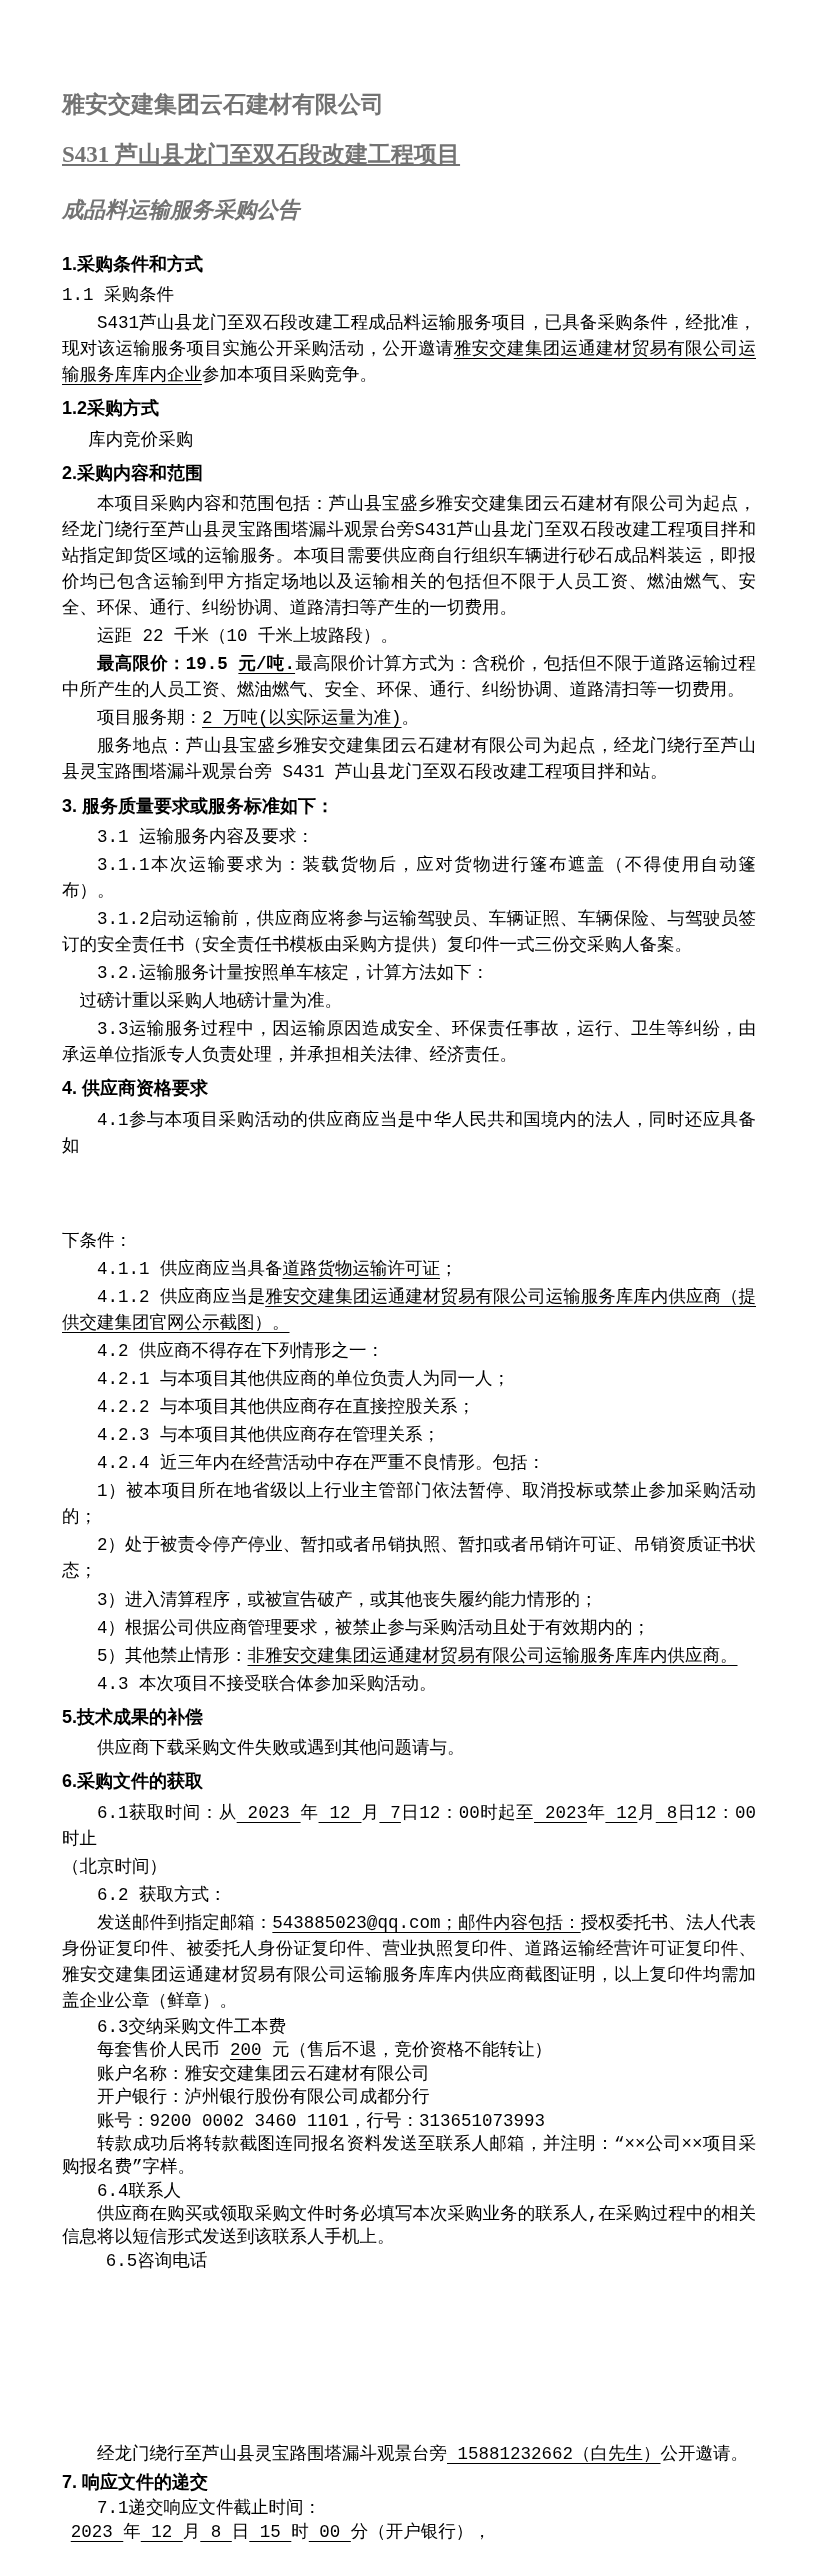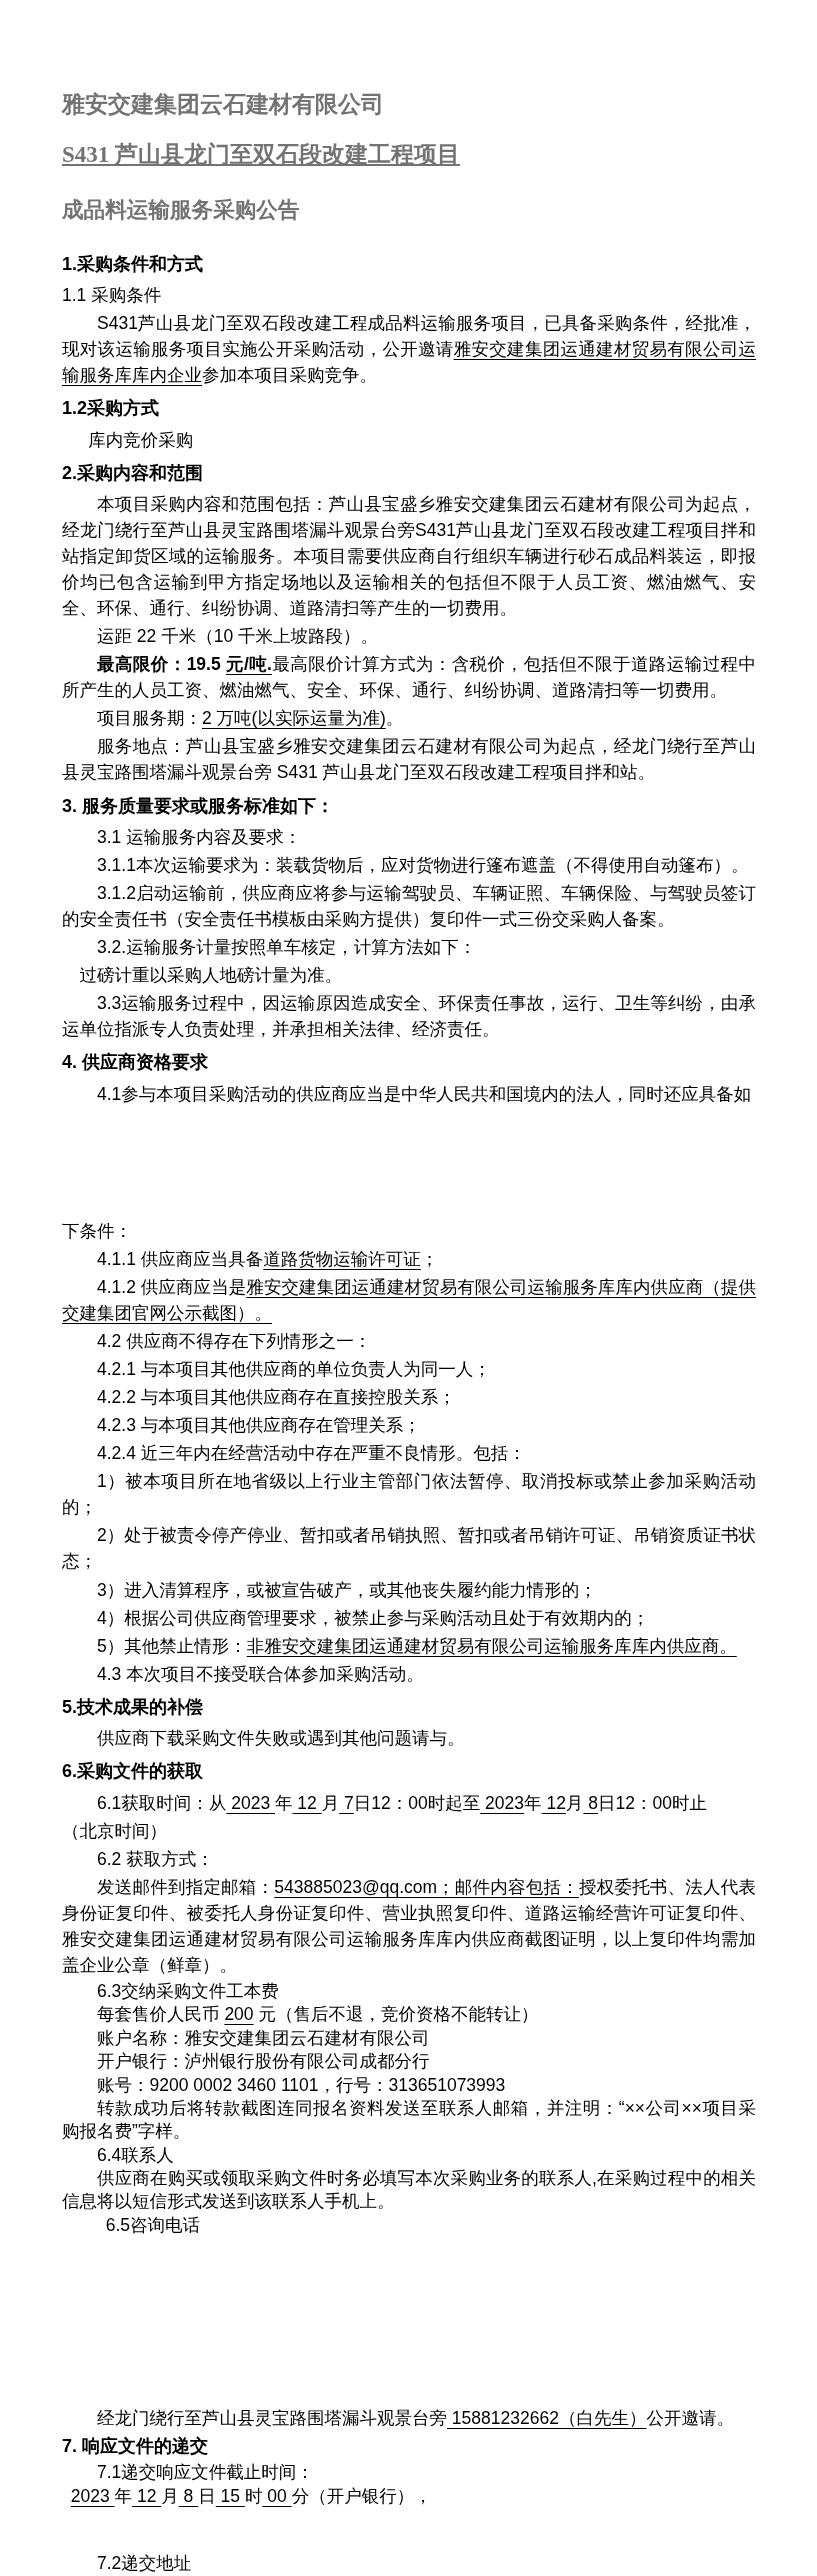--- a/index.html
+++ b/index.html
@@ -1,22 +1,22 @@
 <!DOCTYPE html>
 <html style="font-size:8.2px"><head>
 <meta charset="utf-8">
 <style>
   html,body{margin:0;padding:0;background:#ffffff;}
   .page{position:relative;width:818px;height:3470px;background:#fff;overflow:hidden;color:#000;}
   .content{padding:92px 62px 0 62px;}
   .title{font-family:"Liberation Serif","DejaVu Serif",serif;font-weight:bold;color:#737373;}
   .title-company{font-size:23px;line-height:26px;margin-bottom:24px;}
   .title-project{font-size:23px;line-height:26px;margin-bottom:30px;text-decoration:underline;}
-  .title-notice{font-size:21.6px;line-height:25px;margin-bottom:28px;}
-  .para{font-family:Liberation Sans, sans-serif;font-size:17.5px;line-height:26px;
+  .title-notice{font-size:21.6px;line-height:25px;margin-bottom:28px;font-style:italic;}
+  .para{font-family:Liberation Mono, monospace;font-size:17.5px;line-height:26px;
         text-align:justify;margin:0 0 2.1px 0;}
   .heading{font-family:"Liberation Sans","DejaVu Sans",sans-serif;font-weight:bold;
            font-size:18px;line-height:26px;margin:7.2px 0 5.2px 0;text-align:left;}
   .tight{line-height:23px;margin-bottom:0.5px;}
   .tight.heading{margin:5.2px 0 3.1px 0;}
   .u{text-decoration:underline;text-decoration-thickness:1px;text-underline-offset:3.6px;}
   .b{font-weight:bold;}
 </style>
 </head>
 <body>
@@ -41,21 +41,21 @@
         <div class="para" style="text-indent: 2em;"><span>服务地点：芦山县宝盛乡雅安交建集团云石建材有限公司为起点，经龙门绕行至芦山县灵宝路围塔漏斗观景台旁 S431 芦山县龙门至双石段改建工程项目拌和站。</span></div>
         <div class="para heading"><span>3. 服务质量要求或服务标准如下：</span></div>
         <div class="para" style="text-indent: 2em;"><span>3.1 运输服务内容及要求：</span></div>
         <div class="para" style="text-indent: 2em;"><span>3.1.1本次运输要求为：装载货物后，应对货物进行篷布遮盖（不得使用自动篷布）。</span></div>
         <div class="para" style="text-indent: 2em;"><span>3.1.2启动运输前，供应商应将参与运输驾驶员、车辆证照、车辆保险、与驾驶员签订的安全责任书（安全责任书模板由采购方提供）复印件一式三份交采购人备案。</span></div>
         <div class="para" style="text-indent: 2em;"><span>3.2.运输服务计量按照单车核定，计算方法如下：</span></div>
         <div class="para" style="text-indent: 1em;"><span>过磅计重以采购人地磅计量为准。</span></div>
         <div class="para" style="text-indent: 2em;"><span>3.3运输服务过程中，因运输原因造成安全、环保责任事故，运行、卫生等纠纷，由承运单位指派专人负责处理，并承担相关法律、经济责任。</span></div>
         <div class="para heading"><span>4. 供应商资格要求</span></div>
         <div class="para" style="text-indent: 2em;"><span>4.1参与本项目采购活动的供应商应当是中华人民共和国境内的法人，同时还应具备如</span></div>
-        <div class="para" style="margin-top: 111px;"><span>下条件：</span></div>
+        <div class="para" style="margin-top: 69px;"><span>下条件：</span></div>
         <div class="para" style="text-indent: 2em;"><span>4.1.1 供应商应当具备</span><span class="u">道路货物运输许可证</span><span>；</span></div>
         <div class="para" style="text-indent: 2em;"><span>4.1.2 供应商应当是</span><span class="u">雅安交建集团运通建材贸易有限公司运输服务库库内供应商（提供交建集团官网公示截图）。</span></div>
         <div class="para" style="text-indent: 2em;"><span>4.2 供应商不得存在下列情形之一：</span></div>
         <div class="para" style="text-indent: 2em;"><span>4.2.1 与本项目其他供应商的单位负责人为同一人；</span></div>
         <div class="para" style="text-indent: 2em;"><span>4.2.2 与本项目其他供应商存在直接控股关系；</span></div>
         <div class="para" style="text-indent: 2em;"><span>4.2.3 与本项目其他供应商存在管理关系；</span></div>
         <div class="para" style="text-indent: 2em;"><span>4.2.4 近三年内在经营活动中存在严重不良情形。包括：</span></div>
         <div class="para" style="text-indent: 2em;"><span>1）被本项目所在地省级以上行业主管部门依法暂停、取消投标或禁止参加采购活动的；</span></div>
         <div class="para" style="text-indent: 2em;"><span>2）处于被责令停产停业、暂扣或者吊销执照、暂扣或者吊销许可证、吊销资质证书状态；</span></div>
         <div class="para" style="text-indent: 2em;"><span>3）进入清算程序，或被宣告破产，或其他丧失履约能力情形的；</span></div>

